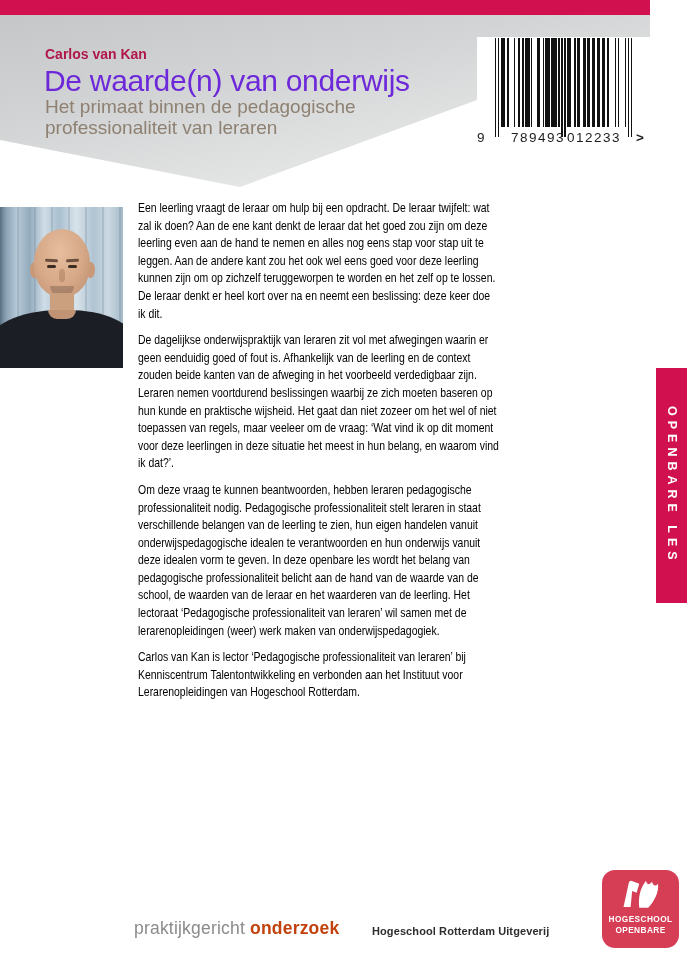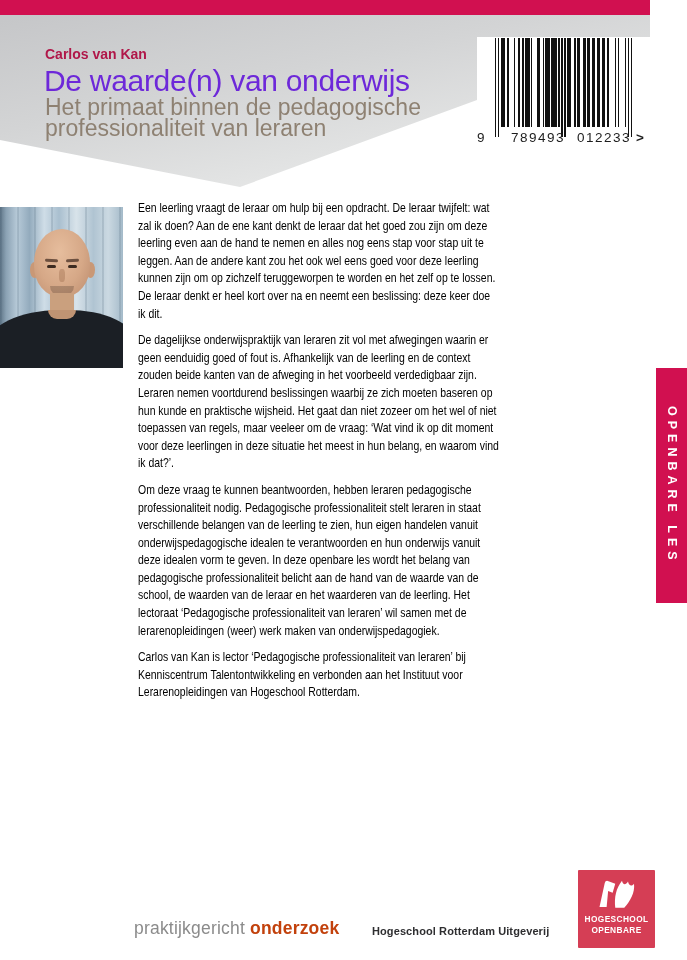--- a/index.html
+++ b/index.html
@@ -12,28 +12,28 @@
   .top-bar{position:absolute;left:0;top:0;width:650px;height:15px;background:var(--accent,#d11050);}
   
   .chevron-banner{
     position:absolute;left:0;top:0;width:687px;height:200px;
     background:linear-gradient(168deg,#c6c7c9 6%,#d3d4d5 38%,#e2e3e3 66%,#f3f3f2 92%);
     clip-path:polygon(0px 15px,650px 15px,650px 37px,477px 37px,477px 100px,240px 187px,0px 140px);
   }
   
   .author-name{position:absolute;left:45px;top:46px;font-size:14px;font-weight:700;color:var(--author-red,#b01749);}
   .book-title{position:absolute;left:44px;top:64px;font-size:30px;font-weight:500;letter-spacing:-0.3px;color:#6d28d9;}
-  .book-subtitle{position:absolute;left:45px;top:97px;font-size:23px;line-height:20.5px;color:var(--subtitle-brown,#8e8172);white-space:pre-line;}
+  .book-subtitle{position:absolute;left:45px;top:97px;font-size:19px;line-height:20.5px;color:var(--subtitle-brown,#8e8172);white-space:pre-line;}
   
   .barcode{position:absolute;left:477px;top:37px;width:178px;height:115px;background:#fff;}
   .barcode-bars{position:absolute;left:18px;top:1px;width:137px;height:99px;}
   .bc-digit{position:absolute;top:93px;font-size:13.5px;color:#1d1d1d;}
   .bc-system{left:0px;}
   .bc-left{left:24px;width:64px;text-align:right;letter-spacing:1.5px;}
-  .bc-right{left:90px;width:64px;text-align:right;letter-spacing:1.5px;}
+  .bc-right{left:90px;width:64px;text-align:left;letter-spacing:1.5px;}
   .bc-arrow{left:159px;font-weight:700;}
   
   .portrait{position:absolute;left:0;top:207px;width:123px;height:161px;overflow:hidden;
     background:linear-gradient(90deg,#5f7587 0%,#8ba2b4 5%,#b7cad8 14%,#93abbd 24%,#cfdde7 36%,#a9bfcf 48%,#d8e3ea 62%,#b0c4d2 76%,#cbd9e2 88%,#a4bac9 100%);}
   .portrait .fold-lines{position:absolute;inset:0;background:repeating-linear-gradient(90deg,rgba(70,95,115,.18) 0 2px,rgba(255,255,255,0) 2px 17px);}
   .ph-head{position:absolute;left:34px;top:22px;width:56px;height:68px;border-radius:50% 50% 46% 46%;
     background:radial-gradient(ellipse at 46% 34%,#e6bd9d 0%,#d6a887 55%,#bb8b6d 100%);}
   .ph-ear{position:absolute;top:55px;width:9px;height:16px;border-radius:50%;background:#c99876;}
   .ph-ear.l{left:30px;} .ph-ear.r{left:86px;}
   .ph-brow{position:absolute;top:52px;width:13px;height:3px;border-radius:2px;background:#6d503f;}
@@ -51,21 +51,21 @@
 8;transform:scaleX(.83);transform-origin:0 0;}
   .body-text p{margin:0 0 9px 0;white-space:pre-line;}
   
   .ribbon{position:absolute;left:656px;top:368px;width:31px;height:235px;background:var(--accent,#d11050);
     display:flex;align-items:center;justify-content:center;}
   .ribbon-label{writing-mode:vertical-rl;color:#fff;font-size:12.5px;font-weight:700;letter-spacing:5px;white-space:nowrap;}
   
   .series-title{position:absolute;left:134px;top:918px;font-size:17.5px;color:#8b8b8b;letter-spacing:.2px;}
   .series-title .bold{font-weight:700;color:#c2410c;}
   .publisher-name{position:absolute;left:372px;top:925px;font-size:11px;font-weight:700;color:#2e2e30;letter-spacing:.1px;}
-  .hr-logo{position:absolute;left:578px;top:870px;width:77px;height:78px;border-radius:1px;
+  .hr-logo{position:absolute;left:602px;top:870px;width:77px;height:78px;border-radius:13px;
     background:var(--logo-red,#d53e55);}
   .hr-logo svg{position:absolute;left:14px;top:6px;}
   .hr-logo .logo-text{position:absolute;left:0;right:0;top:44px;text-align:center;color:#fff;
     font-size:8.3px;font-weight:700;letter-spacing:.4px;line-height:10.5px;}
 </style>
 </head>
 <body>
 
 <div id="cover">
 

